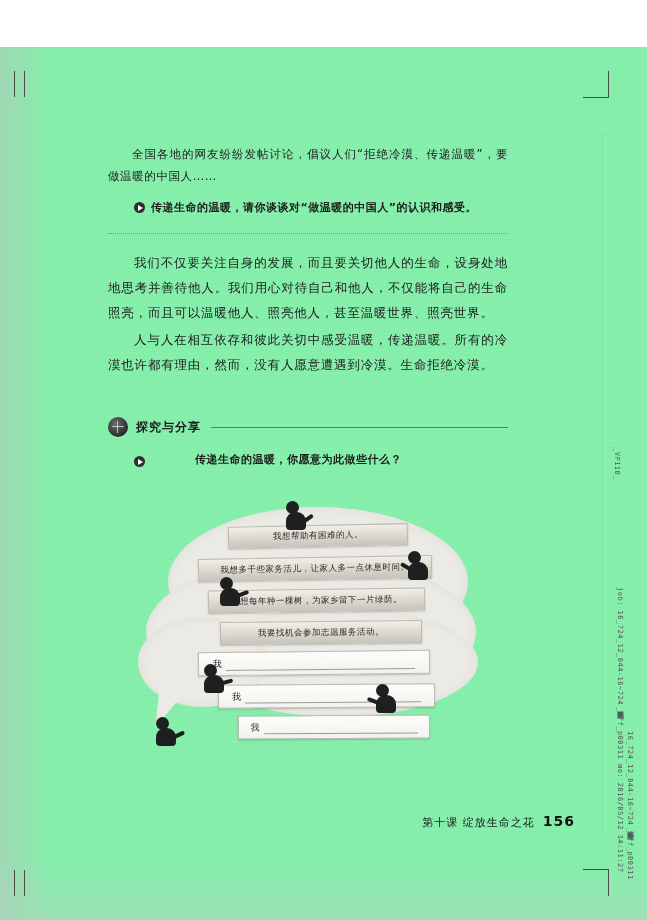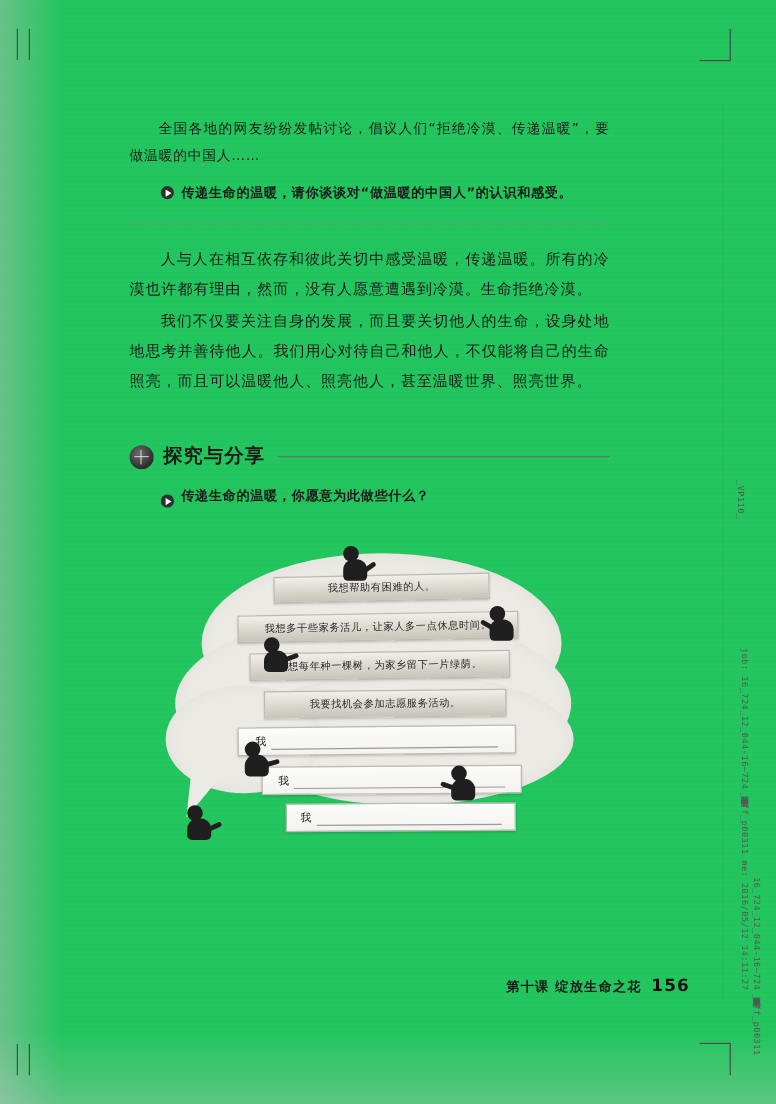--- a/index.html
+++ b/index.html
@@ -12,21 +12,22 @@
     height: 920px;
     position: relative;
     overflow: hidden;
     font-family: "DejaVu Sans", sans-serif;
     color: #111;
   }
 
   .page {
     position: absolute;
     inset: 0;
-    background: #22c55e;
+    background: #86efac;
+    margin-top: 47px;
   }
 
   
   .scan-noise {
     position: absolute;
     inset: 0;
     background:
       repeating-linear-gradient(
         0deg,
         rgba(0,0,0,0.012) 0px,
@@ -167,37 +168,38 @@
   .sec-icon::before, .sec-icon::after {
     content: "";
     position: absolute;
     background: #fff;
     opacity: .65;
   }
   .sec-icon::before { left: 4px; top: 9px; width: 12px; height: 1px; }
   .sec-icon::after  { left: 9px; top: 4px; width: 1px; height: 12px; }
 
   .sec-title {
-    font-size: 16px;
+    font-size: 12px;
     font-weight: bold;
     letter-spacing: 1px;
     white-space: nowrap;
   }
   .sec-line {
     flex: 1;
     height: 1px;
     background: #6f6f6f;
     margin-left: 10px;
   }
 
   .share-prompt {
     margin-top: 14px;
     padding-left: 26px;
     display: flex;
-    align-items: flex-end;
+    align-items: center;
+    gap: 44px;
   }
 
   
   .illustration {
     position: relative;
     margin-top: 10px;
     height: 280px;
     width: 400px;
   }
 
@@ -309,21 +311,21 @@
   .footer {
     position: absolute;
     right: 72px;
     bottom: 90px;
     display: flex;
     align-items: baseline;
     gap: 8px;
     font-size: 11px;
     letter-spacing: 1px;
   }
-  .footer .lesson { font-weight: bold; }
+  .footer .lesson { font-weight: normal; }
   .footer .pageno { font-size: 14px; font-weight: bold; }
 
   
   .vtext {
     position: absolute;
     writing-mode: vertical-rl;
     font-size: 7px;
     color: #555;
     letter-spacing: .5px;
     font-family: "DejaVu Sans Mono", monospace;
@@ -373,22 +375,22 @@
 
     <div class="intro cn">全国各地的网友纷纷发帖讨论，倡议人们“拒绝冷漠、传递温暖”，要做温暖的中国人……</div>
 
     <div class="prompt-row">
       <div class="bullet-tri circled"></div>
       <div class="prompt-text cn">传递生命的温暖，请你谈谈对“做温暖的中国人”的认识和感受。</div>
     </div>
 
     <div class="dotted-rule"></div>
 
+    <p class="body-para cn">我们不仅要关注自身的发展，而且要关切他人的生命，设身处地地思考并善待他人。我们用心对待自己和他人，不仅能将自己的生命照亮，而且可以温暖他人、照亮他人，甚至温暖世界、照亮世界。</p>
     <p class="body-para cn">人与人在相互依存和彼此关切中感受温暖，传递温暖。所有的冷漠也许都有理由，然而，没有人愿意遭遇到冷漠。生命拒绝冷漠。</p>
-    <p class="body-para cn">我们不仅要关注自身的发展，而且要关切他人的生命，设身处地地思考并善待他人。我们用心对待自己和他人，不仅能将自己的生命照亮，而且可以温暖他人、照亮他人，甚至温暖世界、照亮世界。</p>
 
     <div class="section-head">
       <div class="sec-icon"></div>
       <div class="sec-title cn">探究与分享</div>
       <div class="sec-line"></div>
     </div>
 
     <div class="share-prompt">
       <div class="bullet-tri circled"></div>
       <div class="prompt-text cn">传递生命的温暖，你愿意为此做些什么？</div>

